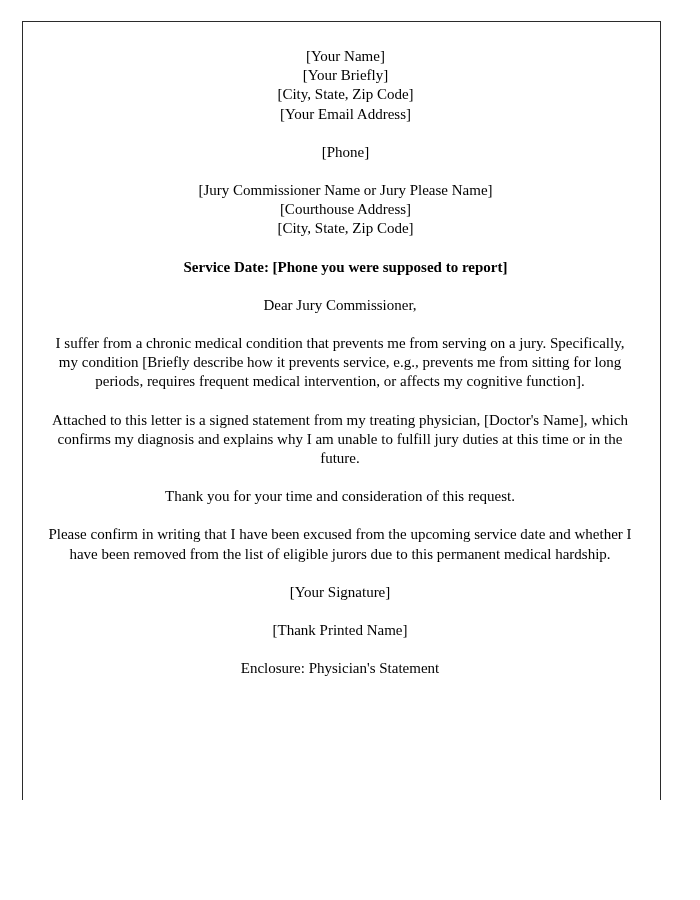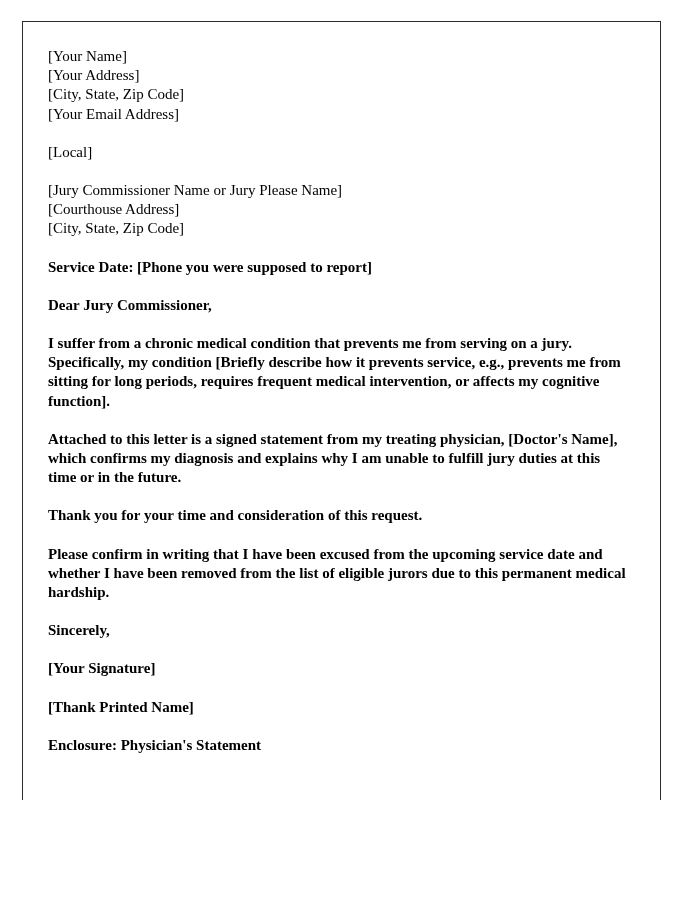--- a/index.html
+++ b/index.html
@@ -32,59 +32,58 @@
     overflow: hidden;
   }
 
   #letter-body {
     position: absolute;
     left: 25px;
     top: 25px;
     width: 595px;
     font-size: 15px;
     line-height: 19.2px;
-    text-align: left;
+    text-align: center;
   }
 
   .block {
     margin: 0 0 19px 0;
     padding: 0;
   }
   .block:last-child {
     margin-bottom: 0;
   }
   .line {
     display: block;
     white-space: pre-wrap;
   }
   .para {
     margin: 0 11px 19px 0;
     padding: 0;
     white-space: normal;
-    font-weight: bold;
   }
   .bold {
     font-weight: bold;
   }
 </style>
 </head>
 <body>
 
 <div id="document-page">
   <div id="letter-body">
 
     <div class="block">
       <span class="line">[Your Name]</span>
-      <span class="line">[Your Address]</span>
+      <span class="line">[Your Briefly]</span>
       <span class="line">[City, State, Zip Code]</span>
       <span class="line">[Your Email Address]</span>
     </div>
 
     <div class="block">
-      <span class="line">[Local]</span>
+      <span class="line">[Phone]</span>
     </div>
 
     <div class="block">
       <span class="line">[Jury Commissioner Name or Jury Please Name]</span>
       <span class="line">[Courthouse Address]</span>
       <span class="line">[City, State, Zip Code]</span>
     </div>
 
     <div class="block bold">
       <span class="line">Service Date: [Phone you were supposed to report]</span>
@@ -94,21 +93,20 @@
 
 
     <p class="para">I suffer from a chronic medical condition that prevents me from serving on a jury. Specifically, my condition [Briefly describe how it prevents service, e.g., prevents me from sitting for long periods, requires frequent medical intervention, or affects my cognitive function].</p>
 
     <p class="para">Attached to this letter is a signed statement from my treating physician, [Doctor's Name], which confirms my diagnosis and explains why I am unable to fulfill jury duties at this time or in the future.</p>
 
     <p class="para">Thank you for your time and consideration of this request.</p>
 
     <p class="para">Please confirm in writing that I have been excused from the upcoming service date and whether I have been removed from the list of eligible jurors due to this permanent medical hardship.</p>
 
-    <p class="para">Sincerely,</p>
 
     <p class="para">[Your Signature]</p>
 
     <p class="para">[Thank Printed Name]</p>
 
     <p class="para">Enclosure: Physician's Statement</p>
 
   </div>
 </div>
 

